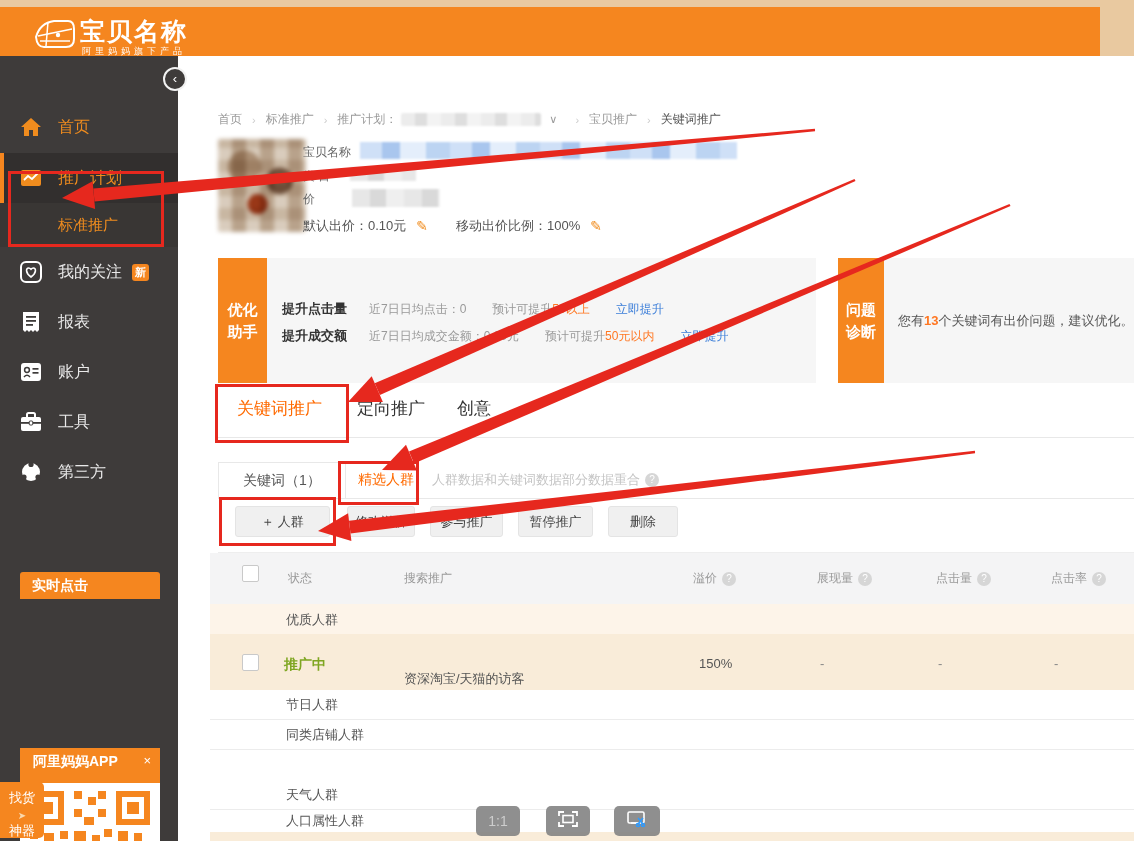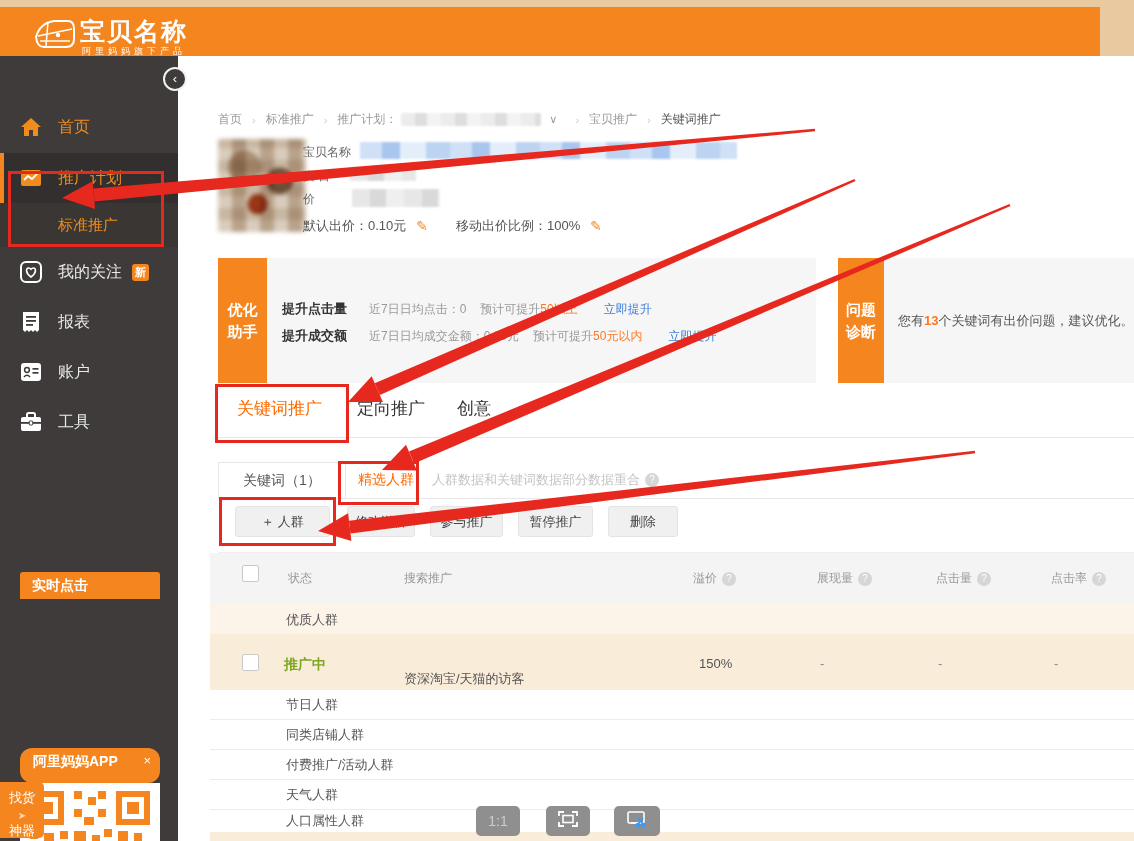--- a/index.html
+++ b/index.html
@@ -27,21 +27,21 @@
   .sub-row{background:#393634;height:44px;}
   .badge-new{display:inline-block;margin-left:10px;width:17px;height:17px;background:#f5861f;
      border-radius:3px;color:#fff;font-size:11px;line-height:17px;text-align:center;font-weight:700;}
   .panel-rt{left:20px;top:572px;width:140px;}
   .panel-rt-h{height:27px;background:#f5861f;border-radius:3px 3px 0 0;color:#fff;font-size:14px;
      font-weight:700;line-height:27px;padding-left:12px;}
   .panel-rt-b{background:#474443;border-radius:0 0 3px 3px;padding:12px 0 14px 12px;}
   .panel-rt-b div{color:#ececec;font-size:14px;padding:6px 0;cursor:pointer;}
   .panel-app{left:20px;top:748px;width:140px;}
   .panel-app-h{height:35px;background:#f5861f;color:#fff;font-size:14px;font-weight:700;
-     line-height:26px;padding-left:13px;position:relative;border-radius:12px;}
+     line-height:26px;padding-left:13px;position:relative;}
   .panel-app-x{position:absolute;right:9px;top:0;font-size:13px;font-weight:400;cursor:pointer;}
   .panel-app-b{background:#fff;height:67px;display:flex;justify-content:center;overflow:hidden;}
   .side-tag{left:0;top:782px;width:44px;height:56px;background:#f5861f;border-radius:0 5px 5px 0;
      color:#fff;font-size:13px;text-align:center;padding-top:7px;box-sizing:border-box;cursor:pointer;z-index:6;}
   .side-tag .arr{color:#fad9ae;font-size:10px;}
   
   .crumbs{left:218px;top:111px;font-size:12px;color:#999;display:flex;align-items:center;white-space:nowrap;}
   .crumbs .sep{margin:0 10px;color:#ccc;font-size:11px;}
   .crumbs .cur{color:#555;}
   .blur-block{display:inline-block;width:140px;height:13px;border-radius:2px;
@@ -65,21 +65,21 @@
      filter:blur(1px);}
   .bid-line{left:303px;top:217px;font-size:13px;color:#555;display:flex;align-items:center;}
   .pencil{color:#f08c1e;font-size:14px;margin:0 28px 0 10px;cursor:pointer;}
   
   .opt-panel{left:218px;top:258px;width:598px;height:125px;background:#f6f6f6;}
   .opt-block{left:0;top:0;width:49px;height:125px;background:#f5861f;color:#fff;font-size:15px;
      font-weight:700;display:flex;flex-direction:column;align-items:center;justify-content:center;line-height:22px;}
   .opt-row{left:64px;display:flex;align-items:center;white-space:nowrap;}
   .opt-title{font-size:13px;font-weight:700;color:#333;}
   .opt-meta{font-size:12px;color:#999;margin-left:22px;}
-  .opt-pre{font-size:12px;color:#999;margin-left:14px;}
+  .opt-pre{font-size:12px;color:#999;margin-left:26px;}
   .hl-orange{color:#ff7722;}
   .lnk{color:#3d7fd9;font-size:12px;margin-left:26px;cursor:pointer;}
   .diag-panel{left:838px;top:258px;width:296px;height:125px;background:#f6f6f6;overflow:hidden;}
   .diag-block{left:0;top:0;width:46px;height:125px;background:#f5861f;color:#fff;font-size:15px;
      font-weight:700;display:flex;flex-direction:column;align-items:center;justify-content:center;line-height:22px;}
   .diag-text{left:60px;top:54px;font-size:13px;color:#555;white-space:nowrap;}
   
   .tab{top:397px;font-size:17px;color:#333;cursor:pointer;}
   .tab.on{color:#ff6a00;}
   .tabs-line{left:218px;top:437px;width:916px;height:1px;background:#e8e8e8;}
@@ -197,20 +197,31 @@
     <div class="abs side-item" style="top:341px;">
       <span class="ic">
         <svg width="22" height="20" viewBox="0 0 22 20">
             <rect x="1" y="5" width="20" height="14" rx="2" fill="#fff"></rect>
             <path d="M7 5 L7 2.5 Q7 1 8.5 1 L13.5 1 Q15 1 15 2.5 L15 5" fill="none" stroke="#fff" stroke-width="2"></path>
             <rect x="1" y="10" width="20" height="1.8" fill="#3e3b3a"></rect>
             <rect x="9.2" y="9" width="3.6" height="4" rx="1" fill="#fff" stroke="#3e3b3a" stroke-width="1"></rect>
           </svg>
       </span>
       <span class="lb white-text">工具</span>
+    </div>
+    <div class="abs side-item" style="top:391px;">
+      <span class="ic">
+        <svg width="22" height="22" viewBox="0 0 22 22">
+            <circle cx="11" cy="11" r="9" fill="#fff"></circle>
+            <circle cx="11" cy="3.5" r="2.6" fill="#3e3b3a"></circle>
+            <circle cx="4" cy="16" r="2.6" fill="#3e3b3a"></circle>
+            <circle cx="18" cy="16" r="2.6" fill="#3e3b3a"></circle>
+          </svg>
+      </span>
+      <span class="lb white-text">第三方</span>
     </div>
 
     <div class="abs panel-rt" style="left:20px;top:516px;">
       <div class="panel-rt-h">实时点击</div>
     </div>
 
     <div class="abs panel-app" style="left:20px;top:692px;">
       <div class="panel-app-h">
         <span>阿里妈妈APP</span>
         <span class="panel-app-x">×</span>
@@ -382,23 +393,20 @@
     <span class="cell" style="position:absolute;left:728px;top:22px;color:#888;">-</span>
     <span class="cell" style="position:absolute;left:844px;top:22px;color:#888;">-</span>
   </div>
 
   <div class="abs row-white" style="top:690px;">
     <span>节日人群</span>
   </div>
   <div class="abs row-white" style="top:720px;">
     <span>同类店铺人群</span>
   </div>
-  <div class="abs row-white" style="top:750px;">
-    <span>付费推广/活动人群</span>
-  </div>
   <div class="abs row-white" style="top:780px;">
     <span>天气人群</span>
   </div>
   <div class="abs row-white" style="top:810px;border-bottom:none;height:22px;">
     <span>人口属性人群</span>
   </div>
   <div class="abs bottom-strip"></div>
 
   <div class="abs ovl" style="left:476px;width:44px;">
     <span class="ovl-ratio">1:1</span>

